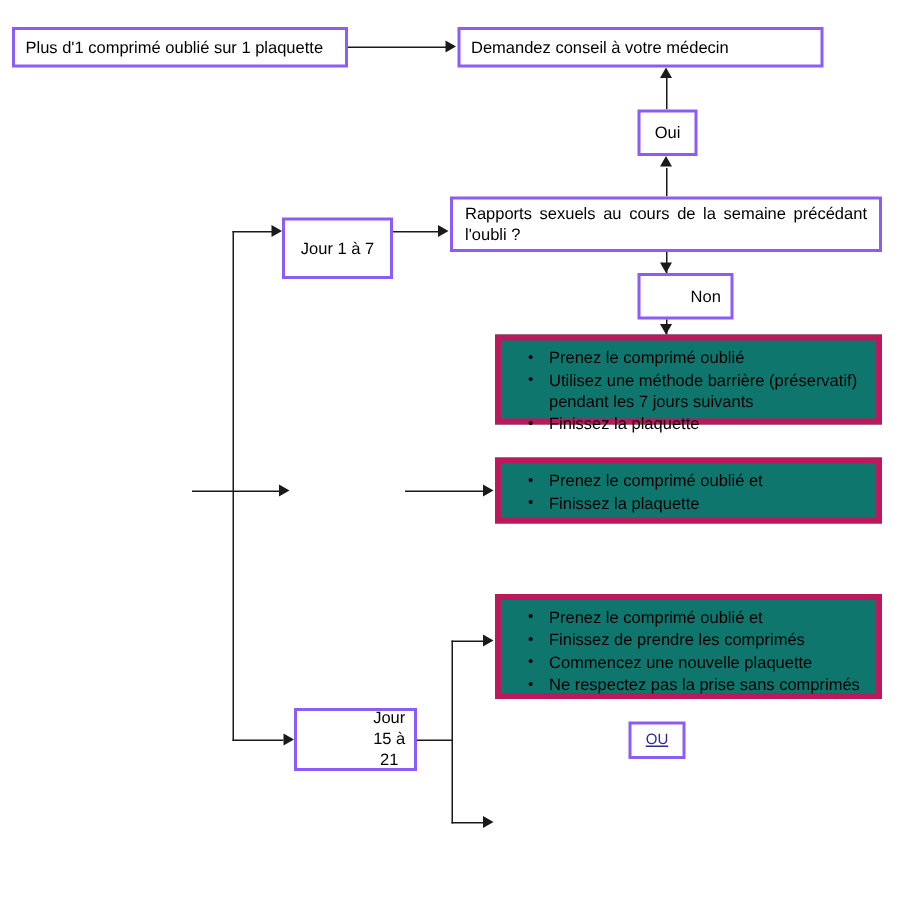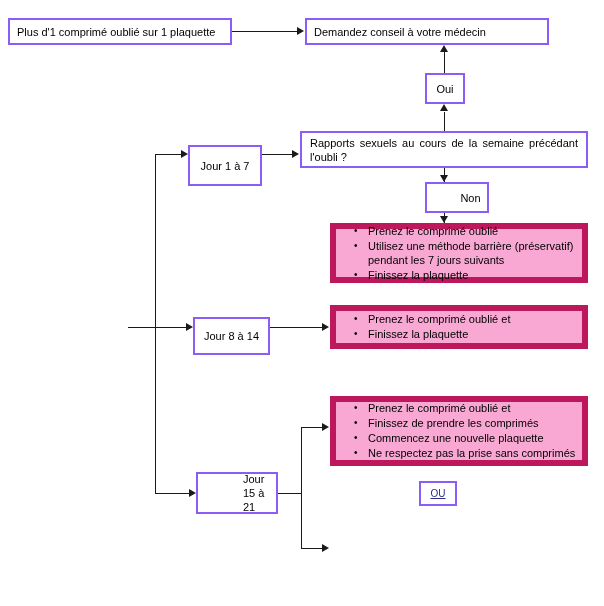--- a/index.html
+++ b/index.html
@@ -21,20 +21,21 @@
     border: 2px solid #8b5cf6;
     background: #ffffff;
     color: #000000;
     font-size: 11px;
     line-height: 14px;
   }
   .box-center {
     display: flex;
     align-items: center;
     justify-content: center;
+    text-align: center;
   }
   .box-pad {
     padding: 4px 7px;
     display: flex;
     align-items: center;
   }
   .justify {
     text-align: justify;
     text-align-last: left;
     -moz-text-align-last: left;
@@ -55,24 +56,23 @@
   ul.bullets li:before {
     content: "\2022";
     position: absolute;
     left: -14px;
     top: 0;
     font-size: 10px;
   }
   .bulletbox {
     position: absolute;
     box-sizing: border-box;
-    border: 6px solid #be185d;
-    background: #f9a8d4;
+    border: 4px solid #be185d;
+    background: #0f766e;
     display: flex;
-    align-items: center;
     color: #000;
   }
   
   .hline {
     position: absolute;
     height: 1px;
     background: #1a1a1a;
   }
   .vline {
     position: absolute;
@@ -166,23 +166,20 @@
   <div class="arrow-d" style="left:440px; top:216px;"></div>
 
   <div class="bulletbox" style="left:330px; top:223px; width:258px; height:60px; padding:5px 6px;">
     <ul class="bullets">
       <li>Prenez le comprimé oublié</li>
       <li>Utilisez une méthode barrière (préservatif) pendant les 7 jours suivants</li>
       <li>Finissez la plaquette</li>
     </ul>
   </div>
 
-  <div class="box box-center" style="left:193px; top:317px; width:77px; height:38px;">
-    <span>Jour 8 à 14</span>
-  </div>
 
   <div class="hline" style="left:270px; top:327px; width:53px;"></div>
   <div class="arrow-r" style="left:322px; top:323px;"></div>
 
   <div class="bulletbox" style="left:330px; top:305px; width:258px; height:44px; padding:5px 6px;">
     <ul class="bullets">
       <li>Prenez le comprimé oublié et</li>
       <li>Finissez la plaquette</li>
     </ul>
   </div>

